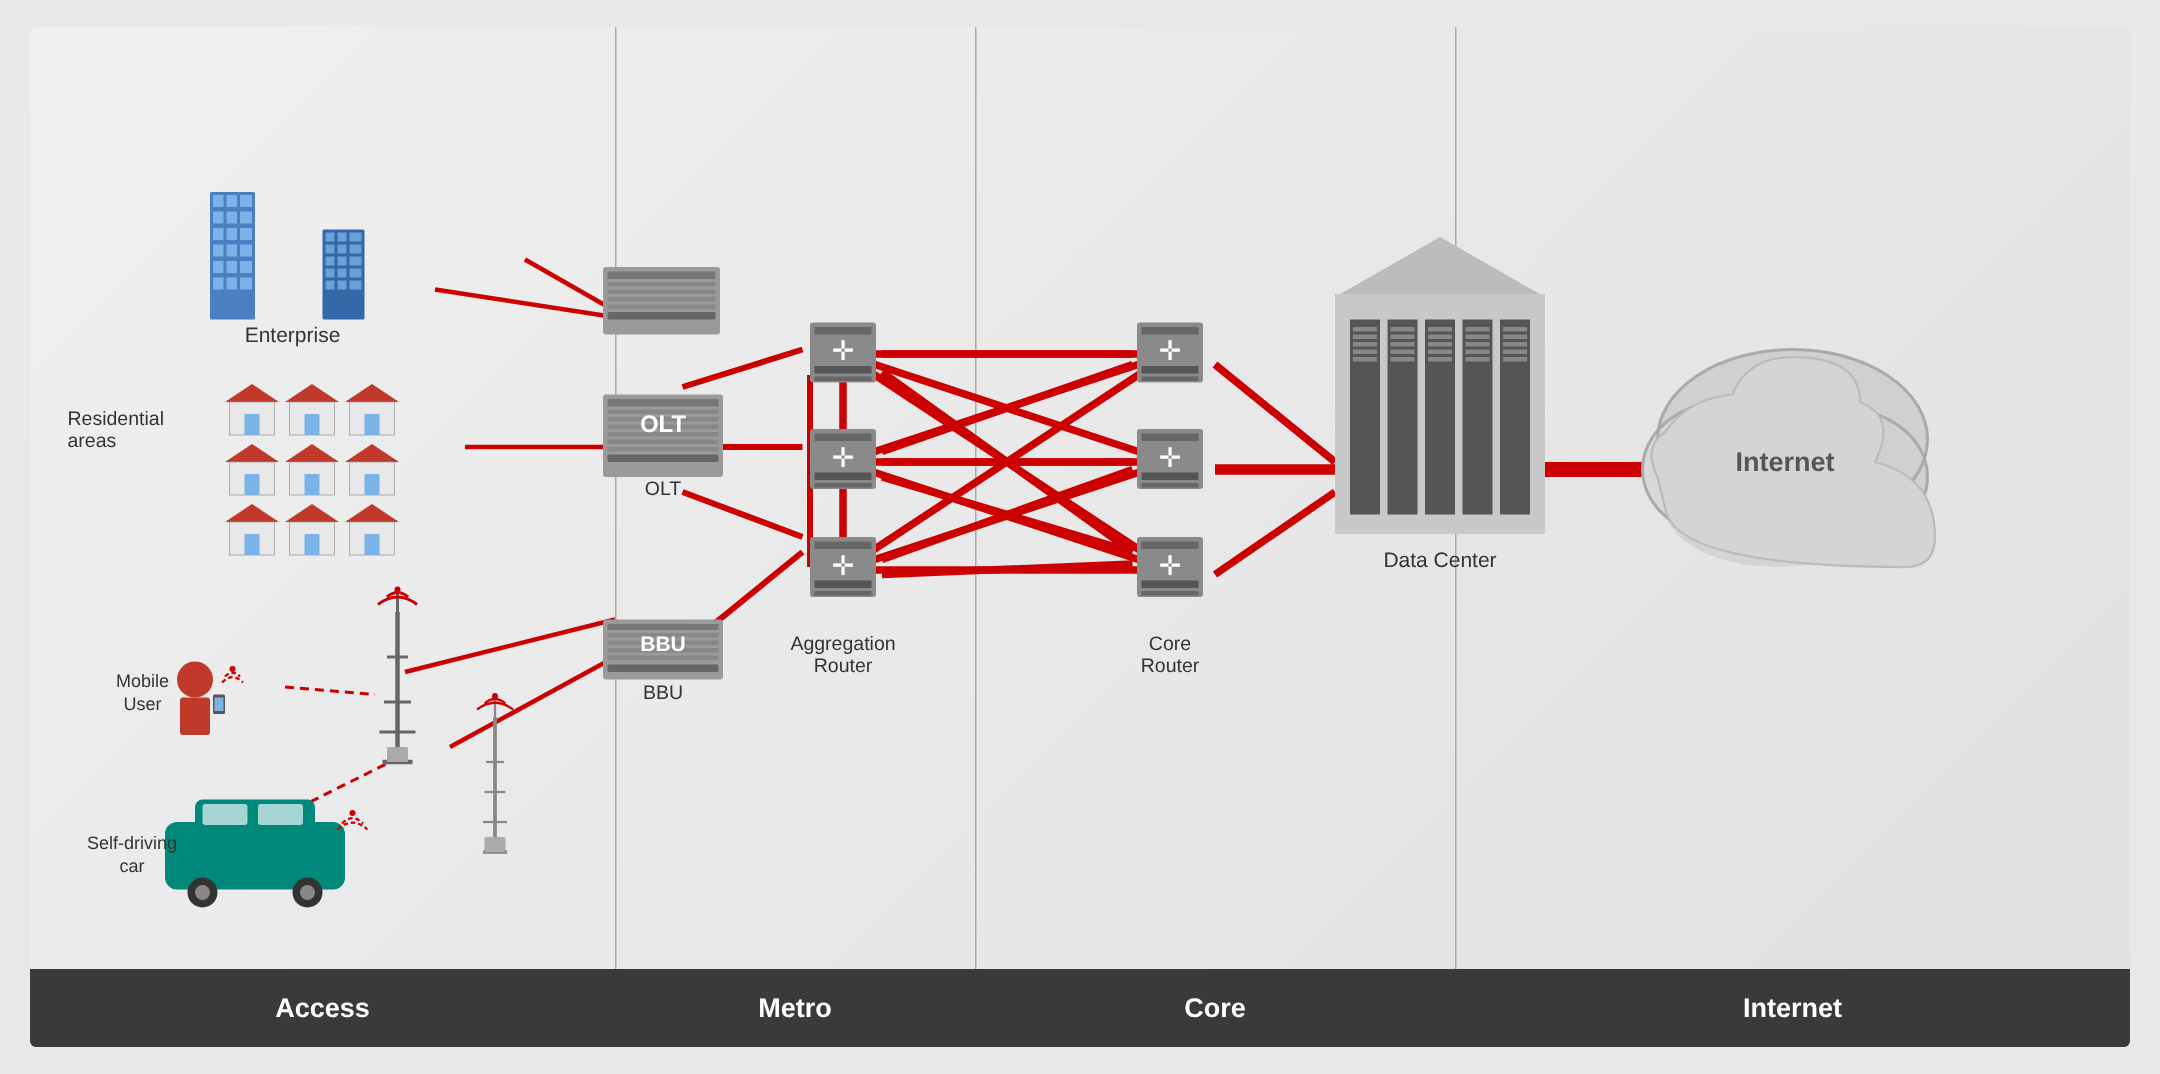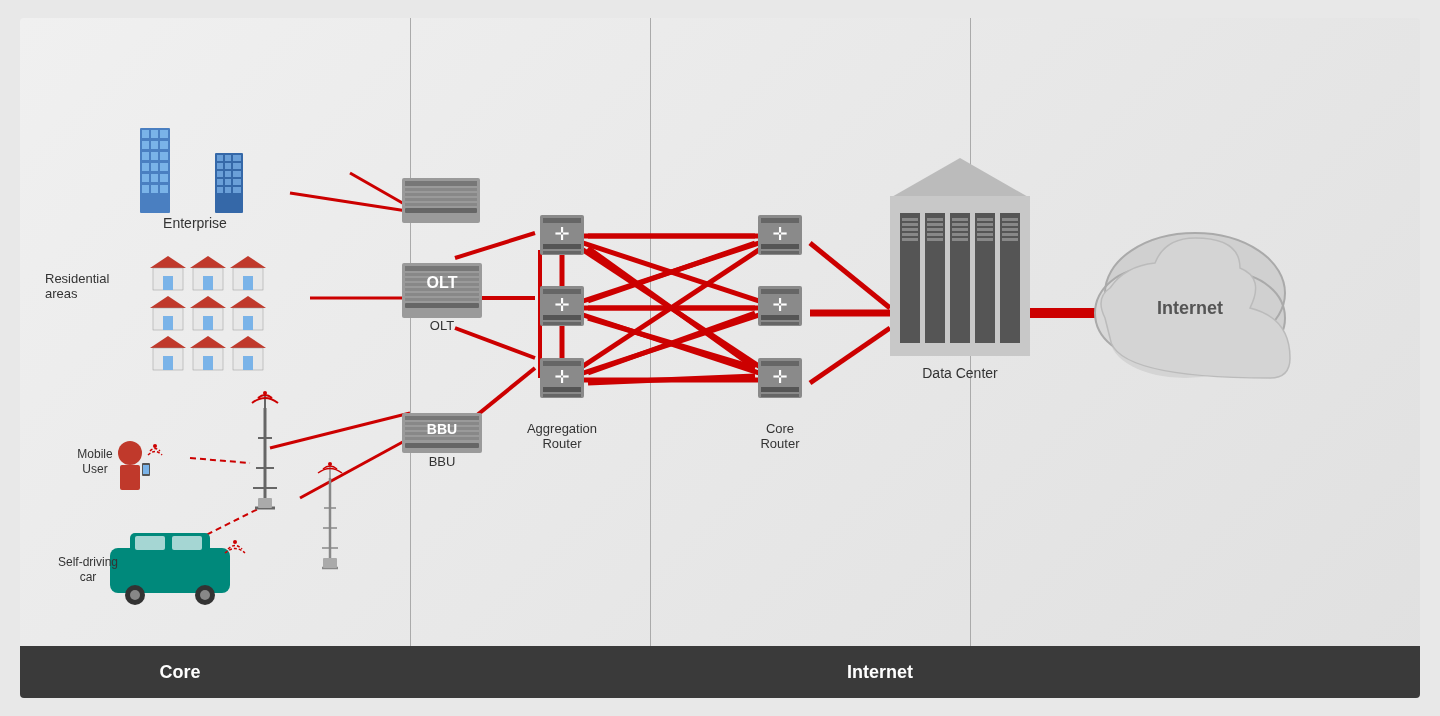--- a/index.html
+++ b/index.html
@@ -383,20 +383,26 @@
     <ellipse cx="1175" cy="275" rx="90" ry="60" fill="none" stroke="#aaa" stroke-width="2"></ellipse>
     <ellipse cx="1130" cy="295" rx="55" ry="45" fill="none" stroke="#aaa" stroke-width="2"></ellipse>
     <ellipse cx="1210" cy="300" rx="55" ry="45" fill="none" stroke="#aaa" stroke-width="2"></ellipse>
 
     <path d="M 1090,320 Q 1095,360 1250,360 Q 1270,360 1270,340 Q 1270,300 1230,290 Q 1245,260 1220,250 Q 1220,220 1175,220 Q 1145,220 1135,245 Q 1105,248 1090,270 Q 1075,280 1085,300 Z" fill="#d4d4d4" stroke="#bbb" stroke-width="1.5"></path>
 
     <text x="1170" y="296" text-anchor="middle" font-size="18" fill="#555" font-weight="bold">Internet</text>
   </svg>
 
   <div class="bottom-bar">
+    <div class="bottom-section access">
+      <span>Access</span>
+    </div>
+    <div class="bottom-section metro">
+      <span>Metro</span>
+    </div>
     <div class="bottom-section core">
       <span>Core</span>
     </div>
     <div class="bottom-section internet">
       <span>Internet</span>
     </div>
   </div>
 
 </div>
 

